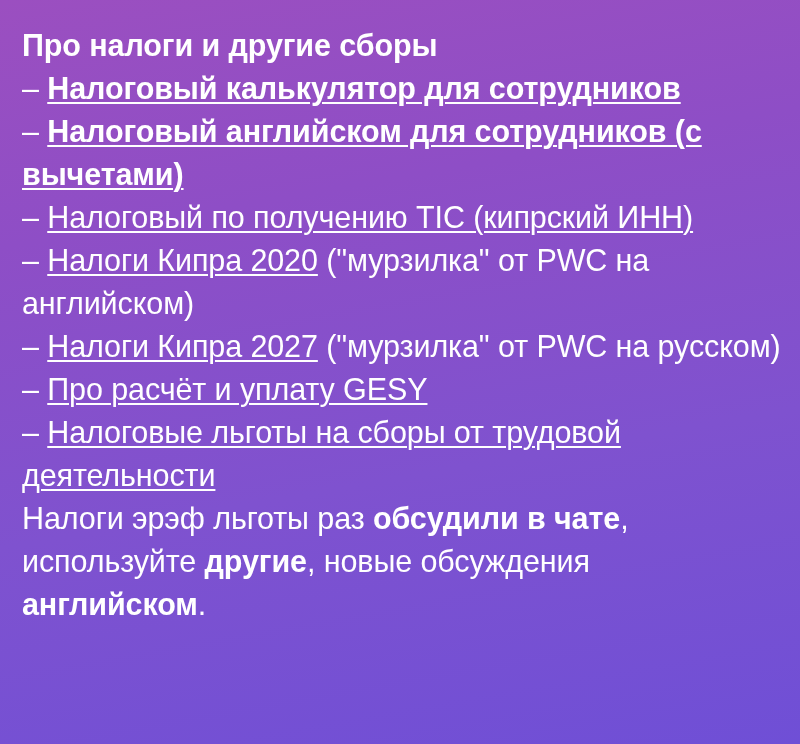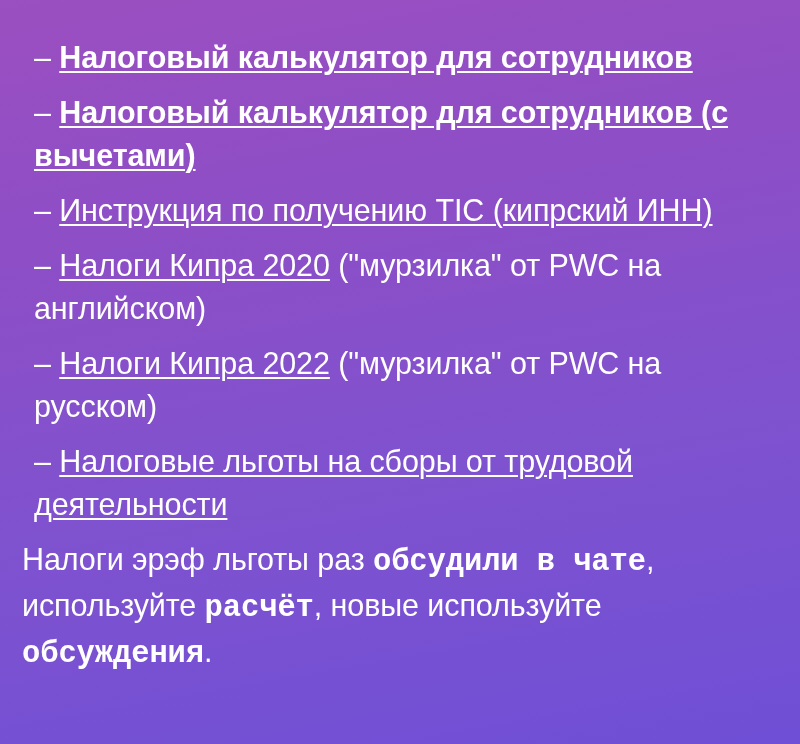--- a/index.html
+++ b/index.html
@@ -30,61 +30,62 @@
     text-rendering: optimizeLegibility;
   }
   .block {
     margin: 0;
     padding: 0;
   }
   .heading {
     font-weight: bold;
   }
   .item {
-    margin: 12px;
+    margin: 0;
   }
   .dash {
     text-decoration: none;
   }
   .link {
     text-decoration: underline;
     text-decoration-thickness: 2px;
     text-underline-offset: 3px;
     color: #ffffff;
   }
   .link-bold {
     font-weight: bold;
   }
   .plain {
     text-decoration: none;
   }
   .b {
     font-weight: bold;
-    font-family: Liberation Mono, monospace;
   }
   .para {
     margin: 0;
   }
 </style>
 </head>
 <body>
 
 <div id="card">
   <div id="content">
 
+    <div class="block heading">Про налоги и другие сборы</div>
 
     <div class="block item"><span class="dash">–</span> <a class="link link-bold" href="#">Налоговый калькулятор для сотрудников</a><span class="plain"></span></div>
 
-    <div class="block item"><span class="dash">–</span> <a class="link link-bold" href="#">Налоговый калькулятор для сотрудников (с вычетами)</a><span class="plain"></span></div>
+    <div class="block item"><span class="dash">–</span> <a class="link link-bold" href="#">Налоговый английском для сотрудников (с вычетами)</a><span class="plain"></span></div>
 
-    <div class="block item"><span class="dash">–</span> <a class="link" href="#">Инструкция по получению TIC (кипрский ИНН)</a><span class="plain"></span></div>
+    <div class="block item"><span class="dash">–</span> <a class="link" href="#">Налоговый по получению TIC (кипрский ИНН)</a><span class="plain"></span></div>
 
     <div class="block item"><span class="dash">–</span> <a class="link" href="#">Налоги Кипра 2020</a><span class="plain"> ("мурзилка" от PWC на английском)</span></div>
 
-    <div class="block item"><span class="dash">–</span> <a class="link" href="#">Налоги Кипра 2022</a><span class="plain"> ("мурзилка" от PWC на русском)</span></div>
+    <div class="block item"><span class="dash">–</span> <a class="link" href="#">Налоги Кипра 2027</a><span class="plain"> ("мурзилка" от PWC на русском)</span></div>
 
+    <div class="block item"><span class="dash">–</span> <a class="link" href="#">Про расчёт и уплату GESY</a><span class="plain"></span></div>
 
     <div class="block item"><span class="dash">–</span> <a class="link" href="#">Налоговые льготы на сборы от трудовой деятельности</a><span class="plain"></span></div>
 
-    <div class="block para"><span>Налоги эрэф льготы раз </span><span class="b">обсудили в чате</span><span>, используйте </span><span class="b">расчёт</span><span>, новые используйте </span><span class="b">обсуждения</span><span>.</span></div>
+    <div class="block para"><span>Налоги эрэф льготы раз </span><span class="b">обсудили в чате</span><span>, используйте </span><span class="b">другие</span><span>, новые обсуждения </span><span class="b">английском</span><span>.</span></div>
 
   </div>
 </div>
 
 </body></html>

